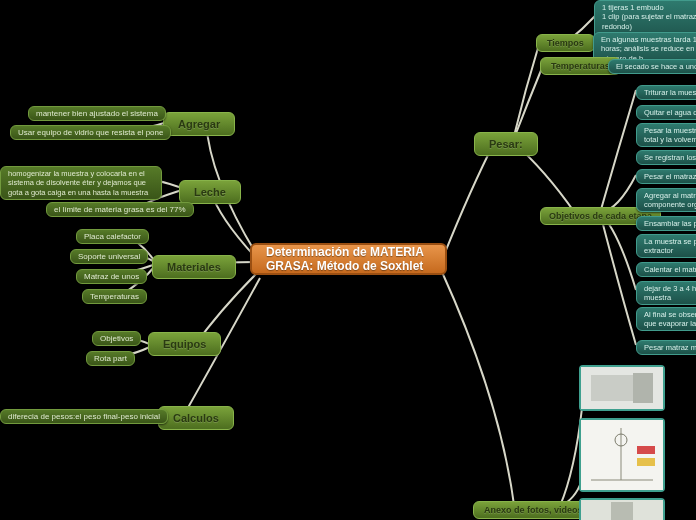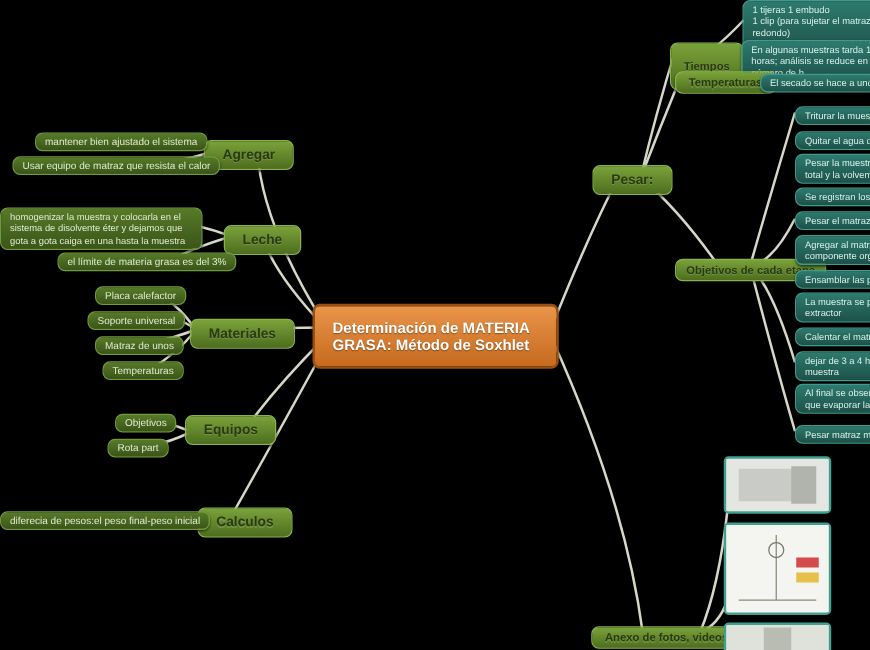--- a/index.html
+++ b/index.html
@@ -1,18 +1,18 @@
 <!DOCTYPE html>
 <html><head>
 <meta charset="utf-8">
 <style>
   html,body{margin:0;padding:0;width:696px;height:520px;background:#000;overflow:hidden;font-family:Arial,Helvetica,sans-serif;position:relative}
   svg.lines{position:absolute;top:0;left:0;z-index:1}
   .node{position:absolute;z-index:2;border-radius:6px;padding:3px 8px;font-size:9px;color:#fff;box-shadow:0 1px 2px rgba(0,0,0,.6);white-space:nowrap}
-  .root{background:linear-gradient(#e8954a,#c66a1e);border:2px solid #9a4f12;font-size:12px;font-weight:bold;padding:10px 14px;white-space:normal;width:165px;color:#fff;text-shadow:0 1px 1px rgba(0,0,0,.4)}
+  .root{background:linear-gradient(#e8954a,#c66a1e);border:2px solid #9a4f12;font-size:12px;font-weight:bold;padding:0 14px;white-space:normal;width:165px;color:#fff;text-shadow:0 1px 1px rgba(0,0,0,.4)}
   .branch{background:linear-gradient(#7aa23a,#4d6e1f);border:1px solid #88b34a;font-weight:bold;color:#2a3a12;text-shadow:0 1px 0 rgba(255,255,255,.15);padding:5px 14px;font-size:11px}
   .leaf-green{background:linear-gradient(#567a28,#3a5518);border:1px solid #729a3d;font-size:8px;color:#dfe9cf;padding:2px 7px}
   .leaf-teal{background:linear-gradient(#2e7a6e,#1d5149);border:1px solid #419b8c;font-size:8px;color:#d6efe9;padding:2px 7px}
   .leaf-teal.wide{white-space:normal}
   .thumb{position:absolute;z-index:2;background:#d8d8d8;border:2px solid #3fa08f;border-radius:4px}
   .cut{overflow:hidden}
 </style>
 </head>
 <body>
 
@@ -49,25 +49,25 @@
     <path d="M560,506 Q575,500 582,480"></path>
   </g>
 </svg>
 
 <div class="node root" style="left:250px;top:243px">
   <span>Determinación de MATERIA GRASA: Método de Soxhlet</span>
 </div>
 
 <div class="node branch" style="left:163px;top:112px"><span>Agregar</span></div>
 <div class="node leaf-green" style="left:28px;top:106px"><span>mantener bien ajustado el sistema</span></div>
-<div class="node leaf-green" style="left:10px;top:125px"><span>Usar equipo de matraz que resista el calor</span></div>
+<div class="node leaf-green" style="left:10px;top:125px"><span>Usar equipo de vidrio que resista el pone</span></div>
 
 <div class="node branch" style="left:179px;top:180px"><span>Leche</span></div>
 <div class="node leaf-green cut" style="left:0px;top:166px;width:146px;white-space:normal;font-size:7.5px;line-height:1.25"><span>homogenizar la muestra y colocarla en el sistema de disolvente éter y dejamos que gota a gota caiga en una hasta la muestra</span></div>
-<div class="node leaf-green" style="left:46px;top:202px"><span>el límite de materia grasa es del 3%</span></div>
+<div class="node leaf-green" style="left:46px;top:202px"><span>el límite de materia grasa es del 77%</span></div>
 
 <div class="node branch" style="left:152px;top:255px"><span>Materiales</span></div>
 <div class="node leaf-green" style="left:76px;top:229px"><span>Placa calefactor</span></div>
 <div class="node leaf-green" style="left:70px;top:249px"><span>Soporte universal</span></div>
 <div class="node leaf-green" style="left:76px;top:269px"><span>Matraz de unos</span></div>
 <div class="node leaf-green" style="left:82px;top:289px"><span>Temperaturas</span></div>
 
 <div class="node branch" style="left:148px;top:332px"><span>Equipos</span></div>
 <div class="node leaf-green" style="left:92px;top:331px"><span>Objetivos</span></div>
 <div class="node leaf-green" style="left:86px;top:351px"><span>Rota part</span></div>
@@ -76,21 +76,21 @@
 <div class="node leaf-green cut" style="left:0px;top:409px"><span>diferecia de pesos:el peso final-peso inicial</span></div>
 
 <div class="node branch" style="left:474px;top:132px"><span>Pesar:</span></div>
 
 <div class="node leaf-teal wide cut" style="left:594px;top:0px;width:110px;font-size:7.5px;line-height:1.25">
   <div>1 tijeras 1 embudo</div>
   <div>1 clip (para sujetar el matraz redondo)</div>
   <div>1 soporte de altura regulable</div>
 </div>
 
-<div class="node branch" style="left:536px;top:34px;font-size:9px;padding:13px 10px"><span>Tiempos</span></div>
+<div class="node branch" style="left:536px;top:34px;font-size:9px;padding:3px 10px"><span>Tiempos</span></div>
 <div class="node leaf-teal wide cut" style="left:593px;top:32px;width:110px;font-size:7.5px;line-height:1.25"><span>En algunas muestras tarda 18 horas; análisis se reduce en el número de h</span></div>
 
 <div class="node branch" style="left:540px;top:57px;font-size:9px;padding:3px 10px"><span>Temperaturas</span></div>
 <div class="node leaf-teal cut" style="left:608px;top:59px;font-size:7.5px"><span>El secado se hace a unos 150°</span></div>
 
 <div class="node branch" style="left:540px;top:207px;font-size:9px;padding:3px 8px"><span>Objetivos de cada etapa</span></div>
 
 <div class="node leaf-teal cut" style="left:636px;top:85px;font-size:7.5px"><span>Triturar la muestra</span></div>
 <div class="node leaf-teal cut" style="left:636px;top:105px;font-size:7.5px"><span>Quitar el agua que c</span></div>
 <div class="node leaf-teal wide cut" style="left:636px;top:123px;width:70px;font-size:7.5px;line-height:1.2"><span>Pesar la muestra en total y la volvemos</span></div>

